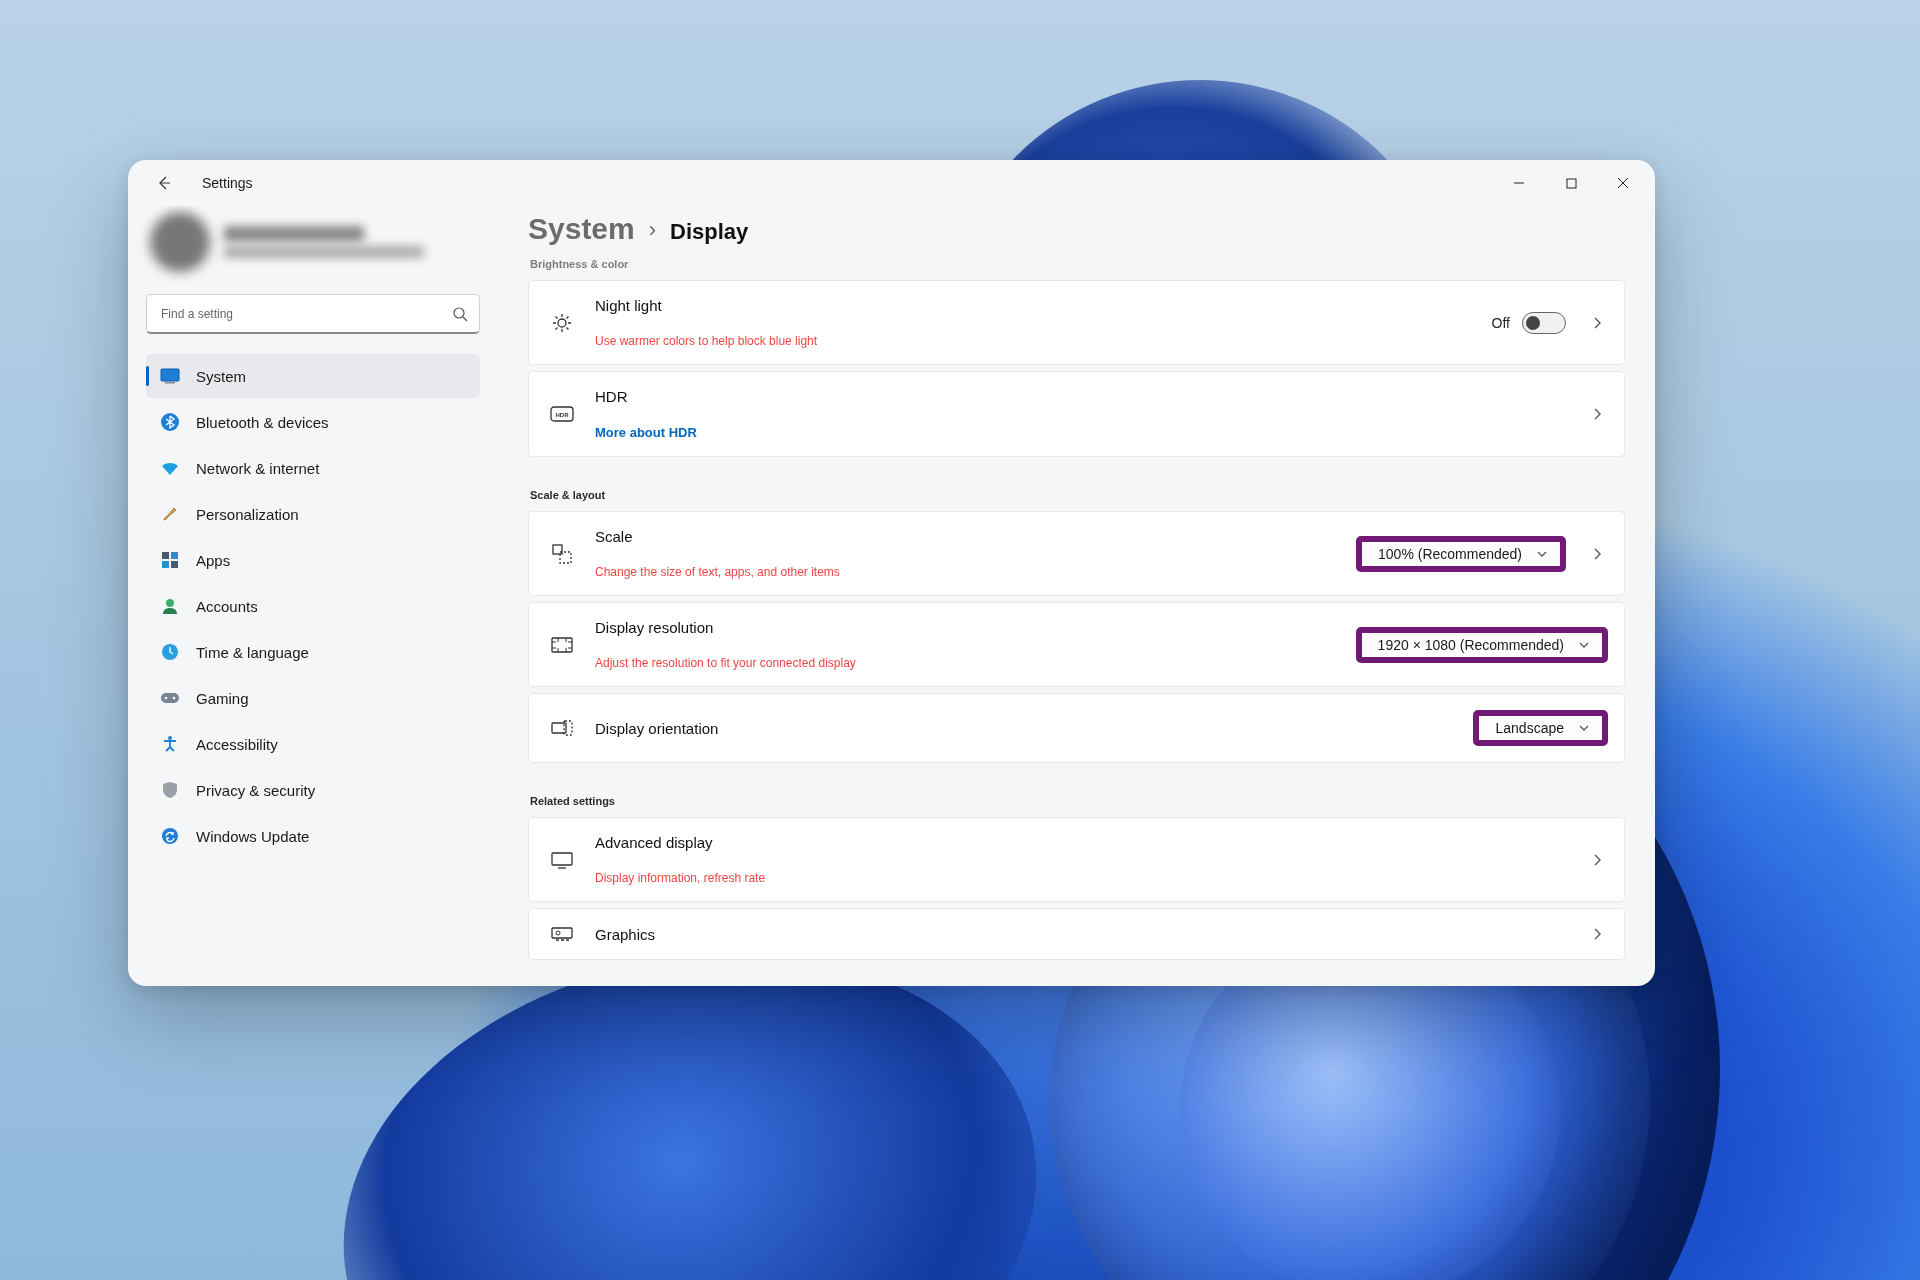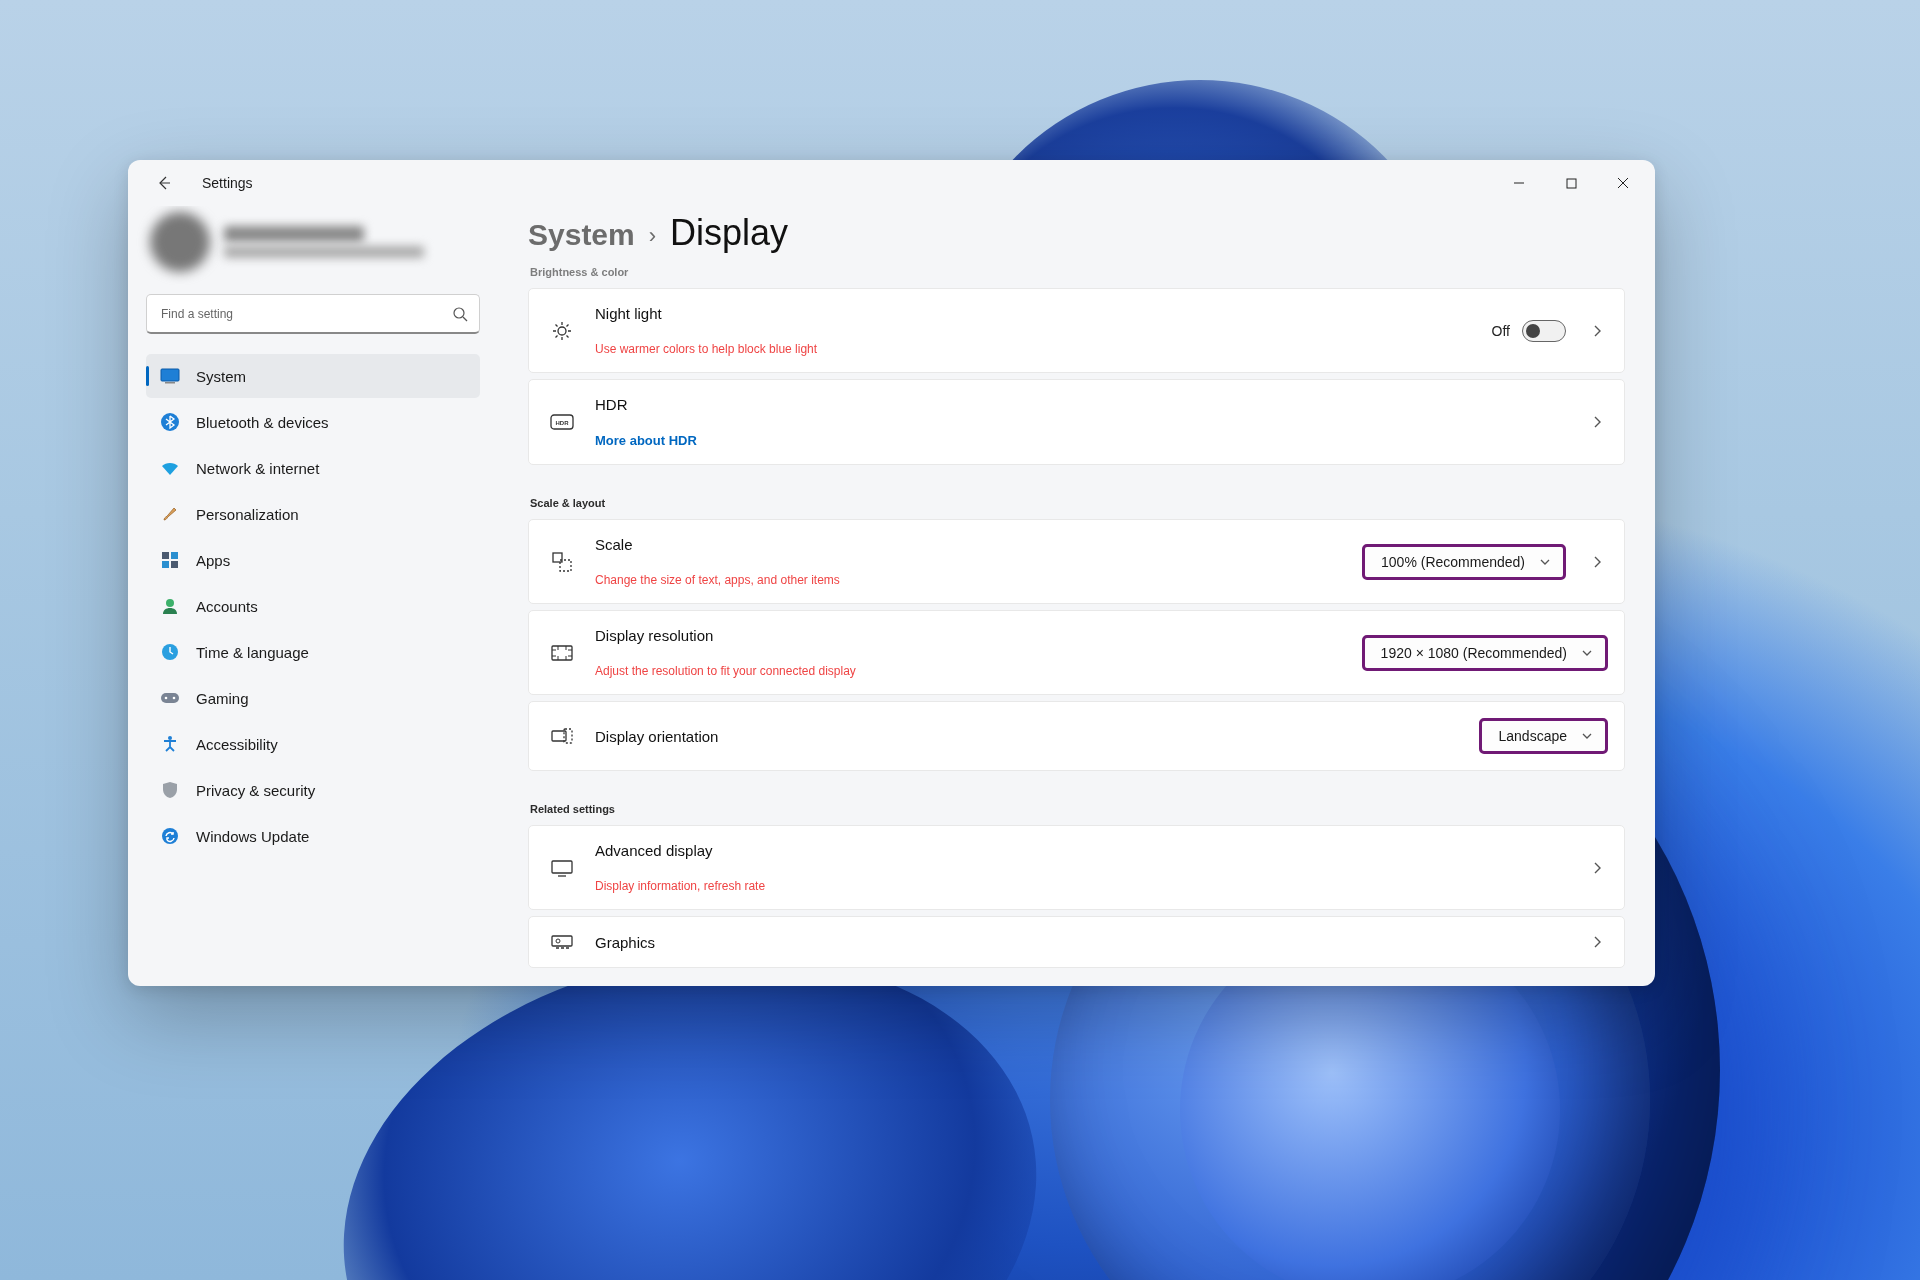--- a/index.html
+++ b/index.html
@@ -12,21 +12,21 @@
   }
   .swirl { position:absolute; border-radius:50%; }
   .sw1 { width:900px; height:900px; left:820px; top:620px; background: radial-gradient(circle at 30% 30%, #4e8cf0 0%, #1e52c2 40%, #0a2a82 70%); box-shadow: inset -40px -40px 120px rgba(0,0,0,.4), 40px 40px 120px rgba(30,80,200,.5); }
   .sw2 { width:600px; height:600px; left:1050px; top:800px; background: radial-gradient(circle at 35% 35%, #6fa3f5 0%, #2d60d0 55%, #0d2d8d 85%); box-shadow: inset -30px -30px 90px rgba(0,0,0,.35); }
   .sw3 { width:380px; height:380px; left:1180px; top:920px; background: radial-gradient(circle at 40% 40%, #9ec1fa 0%, #3f72e0 60%, #153aa0 90%); }
   .sw4 { width:520px; height:520px; left:940px; top:80px; background: radial-gradient(circle at 45% 50%, #2a64d8 0%, #0a2f95 60%, transparent 80%); opacity:.9; }
   .sw5 { width:700px; height:500px; left:340px; top:960px; background: radial-gradient(ellipse at 50% 40%, #3c74e2 0%, #133a9e 60%, transparent 85%); transform:rotate(-12deg); }
 
   .window {
     position: absolute; left: 128px; top: 160px; width: 1527px; height: 826px;
-    background: #f5f6f8; border-radius: 12px; box-shadow: 0 30px 80px rgba(0,0,0,.25), 0 4px 16px rgba(0,0,0,.12);
+    background: #f5f6f8; border-radius: 18px; box-shadow: 0 30px 80px rgba(0,0,0,.25), 0 4px 16px rgba(0,0,0,.12);
     display: flex; flex-direction: column; overflow: hidden; justify-content: flex-end;
   }
   .titlebar { height: 46px; display:flex; align-items:center; padding: 0 6px 0 18px; }
   .back-btn { width:36px; height:36px; display:flex; align-items:center; justify-content:center; border-radius:4px; color:#333; }
   .title-text { font-size: 14px; color:#1a1a1a; margin-left: 20px; }
   .win-controls { margin-left:auto; display:flex; }
   .win-btn { width:52px; height:38px; display:flex; align-items:center; justify-content:center; color:#222; }
 
   .body { flex:1; display:flex; overflow:hidden; }
   .sidebar { width: 370px; padding: 0 18px 18px 18px; display:flex; flex-direction:column; }
@@ -44,39 +44,39 @@
   .nav { display:flex; flex-direction:column; gap:2px; }
   .nav-item { display:flex; align-items:center; gap:16px; height:44px; padding:0 14px; border-radius:5px; font-size:15px; color:#1a1a1a; position:relative; }
   .nav-item.active { background:#e7e9ec; }
   .nav-item.active::before { content:""; position:absolute; left:0; top:12px; bottom:12px; width:3px; background:#0067c0; border-radius:2px; }
   .nav-icon { width:20px; height:20px; display:flex; align-items:center; justify-content:center; font-size:16px; }
 
   .main { flex:1; padding: 6px 30px 0 30px; overflow:hidden; display:flex; flex-direction:column; }
   .breadcrumb { display:flex; align-items:baseline; gap:14px; margin-bottom: 10px; }
   .bc-parent { font-size:30px; font-weight:600; color:#6c6c6c; }
   .bc-sep { font-size:22px; color:#6c6c6c; position:relative; top:-2px;}
-  .bc-current { font-size:36px; font-weight:400; color:#111; }
+  .bc-current { font-size:22px; font-weight:700; color:#111; }
   .section-header { font-size:11px; font-weight:600; color:#2b2b2b; margin: 2px 0 10px 2px; }
   .section-header.faded { color:#555; opacity:.75; }
   .scroll-area { flex:1; overflow:hidden; }
 
   .card { background:#fff; border:1px solid #e8e8e8; border-radius:5px; margin-bottom:6px; display:flex; align-items:center; padding: 16px 16px 16px 20px; gap:20px; }
   .card .cicon { width:26px; display:flex; align-items:center; justify-content:center; color:#333; }
   .card .ctext { flex:1; display:flex; flex-direction:column; gap:20px; }
   .ctitle { font-size:15px; color:#111; }
   .csub { font-size:12px; color:#ef4444; }
   .clink { font-size:13px; color:#0067c0; font-weight:600; }
   .chev { color:#555; padding:0 6px; }
 
   .toggle-wrap { display:flex; align-items:center; gap:12px; }
   .toggle-label { font-size:14px; color:#222; }
   .toggle { width:44px; height:22px; border:1px solid #666; border-radius:11px; background:#f1f1f1; position:relative; }
   .toggle::after { content:""; position:absolute; left:3px; top:3px; width:14px; height:14px; border-radius:50%; background:#444; }
 
-  .dropdown { display:flex; align-items:center; gap:14px; height:36px; padding:0 12px 0 16px; border:3px solid #701a75; border-radius:5px; background:#fdfdfd; font-size:14px; color:#1a1a1a; }
+  .dropdown { display:flex; align-items:center; gap:14px; height:36px; padding:0 12px 0 16px; border:6px solid #701a75; border-radius:5px; background:#fdfdfd; font-size:14px; color:#1a1a1a; }
   .dropdown .dchev { color:#555; }
 
   .gap { height: 24px; }
   svg { display:block; }
 </style>
 </head>
 <body>
 
 <div class="swirl sw4"></div>
 <div class="swirl sw1"></div>

